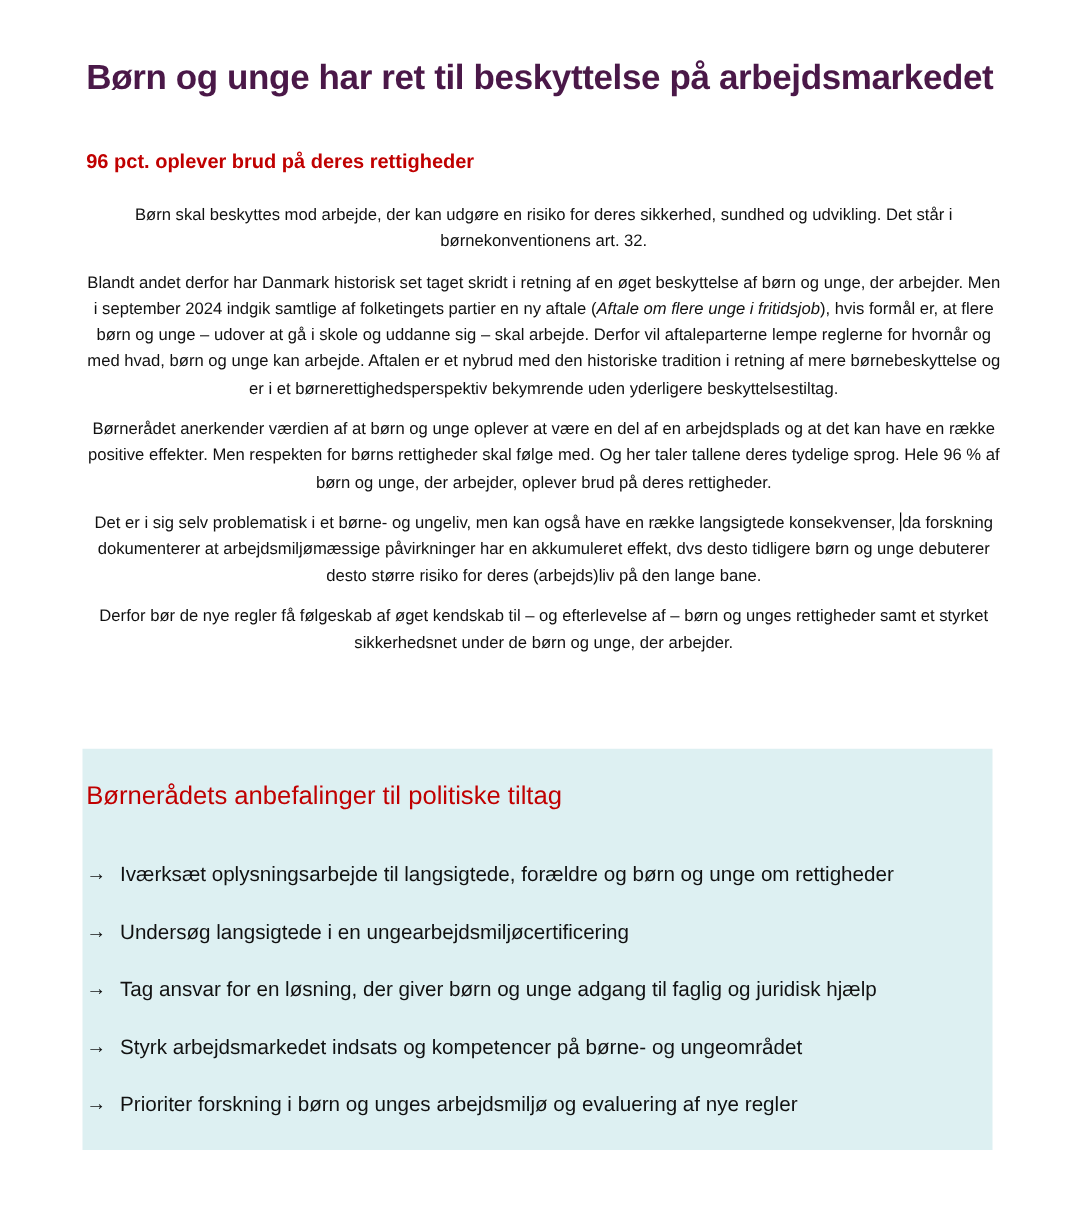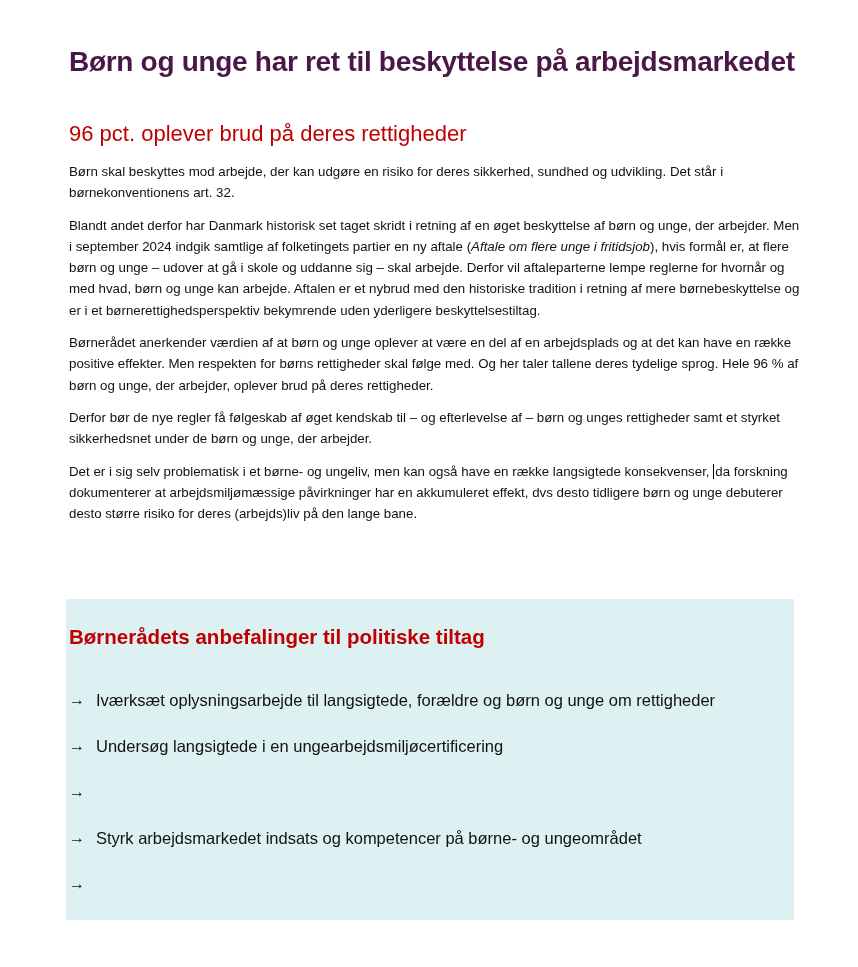--- a/index.html
+++ b/index.html
@@ -1,60 +1,62 @@
 <!DOCTYPE html>
 <html><head>
 <meta charset="utf-8">
 <style>
   html, body { margin: 0; padding: 0; background: #ffffff; }
   body { width: 858px; height: 967px; position: relative; overflow: hidden;
          font-family: "Liberation Sans", sans-serif; color: #111111; }
   h1 { position: absolute; left: 69px; top: 46px; margin: 0; font-size: 28px; font-weight: bold;
        color: #4a1848; letter-spacing: -0.3px; white-space: nowrap; text-align: right; }
-  h2.sub { position: absolute; left: 69px; top: 121px; margin: 0; font-size: 22px; font-weight: normal;
+  h2.sub { position: absolute; left: 69px; top: 121px; margin: 0; font-size: 16px; font-weight: bold;
            color: #c00000; white-space: nowrap; }
   .body-text { position: absolute; left: 69px; top: 161px; width: 732px; font-size: 13.3px;
                line-height: 21.3px; color: #111; }
-  .body-text p { margin: 0 0 11px 0; }
+  .body-text p { margin: 0 0 11px 0; text-align: center; }
   .cursor { display: inline-block; width: 1px; height: 15px; background: #000; vertical-align: -3px; margin-right: 1px; }
   .box { position: absolute; left: 66px; top: 599px; width: 728px; height: 321px; background: #ddf0f2; }
-  .box h2 { position: absolute; left: 3px; top: 26px; margin: 0; font-size: 20.5px; font-weight: bold; color: #c00000; white-space: nowrap; }
+  .box h2 { position: absolute; left: 3px; top: 26px; margin: 0; font-size: 20.5px; font-weight: normal; color: #c00000; white-space: nowrap; }
   .rec-list { position: absolute; left: 3px; top: 92px; margin: 0; padding: 0; list-style: none; }
   .rec-list li { height: 46px; font-size: 16.5px; color: #111; white-space: nowrap; display: flex; align-items: flex-start; }
   .arrow { width: 27px; font-size: 16px; }
 </style>
 </head>
 <body>
 
 <h1>Børn og unge har ret til beskyttelse på arbejdsmarkedet</h1>
 <h2 class="sub">96 pct. oplever brud på deres rettigheder</h2>
 
 <div class="body-text">
   <p><span>Børn skal beskyttes mod arbejde, der kan udgøre en risiko for deres sikkerhed, sundhed og udvikling. Det står i børnekonventionens art. 32.</span></p>
   <p><span>Blandt andet derfor har Danmark historisk set taget skridt i retning af en øget beskyttelse af børn og unge, der arbejder. Men i september 2024 indgik samtlige af folketingets partier en ny aftale (</span><em>Aftale om flere unge i fritidsjob</em><span>), hvis formål er, at flere børn og unge – udover at gå i skole og uddanne sig – skal arbejde. Derfor vil aftaleparterne lempe reglerne for hvornår og med hvad, børn og unge kan arbejde. Aftalen er et nybrud med den historiske tradition i retning af mere børnebeskyttelse og er i et børnerettighedsperspektiv bekymrende uden yderligere beskyttelsestiltag.</span></p>
   <p><span>Børnerådet anerkender værdien af at børn og unge oplever at være en del af en arbejdsplads og at det kan have en række positive effekter. Men respekten for børns rettigheder skal følge med. Og her taler tallene deres tydelige sprog. Hele 96 % af børn og unge, der arbejder, oplever brud på deres rettigheder.</span></p>
+  <p><span>Det er i sig selv problematisk i et børne- og ungeliv, men kan også have en række langsigtede konsekvenser, </span><span class="cursor"></span><span>da forskning dokumenterer at arbejdsmiljømæssige påvirkninger har en akkumuleret effekt, dvs desto tidligere børn og unge debuterer desto større risiko for deres (arbejds)liv på den lange bane.</span></p>
   <p><span>Derfor bør de nye regler få følgeskab af øget kendskab til –  og efterlevelse af – børn og unges rettigheder samt et styrket sikkerhedsnet under de børn og unge, der arbejder.</span></p>
-  <p><span>Det er i sig selv problematisk i et børne- og ungeliv, men kan også have en række langsigtede konsekvenser, </span><span class="cursor"></span><span>da forskning dokumenterer at arbejdsmiljømæssige påvirkninger har en akkumuleret effekt, dvs desto tidligere børn og unge debuterer desto større risiko for deres (arbejds)liv på den lange bane.</span></p>
 </div>
 
 <div class="box">
   <h2>Børnerådets anbefalinger til politiske tiltag</h2>
   <ul class="rec-list">
     <li>
         <span class="arrow">→</span>
         <span>Iværksæt oplysningsarbejde til langsigtede, forældre og børn og unge om rettigheder</span>
       </li>
     <li>
         <span class="arrow">→</span>
         <span>Undersøg langsigtede i en ungearbejdsmiljøcertificering</span>
       </li>
     <li>
         <span class="arrow">→</span>
+        <span>Tag ansvar for en løsning, der giver børn og unge adgang til faglig og juridisk hjælp</span>
       </li>
     <li>
         <span class="arrow">→</span>
         <span>Styrk arbejdsmarkedet indsats og kompetencer på børne- og ungeområdet</span>
       </li>
     <li>
         <span class="arrow">→</span>
+        <span>Prioriter forskning i børn og unges arbejdsmiljø og evaluering af nye regler</span>
       </li>
   </ul>
 </div>
 
 </body></html>

